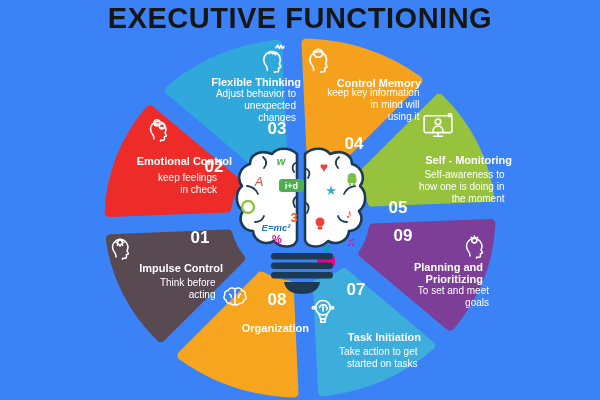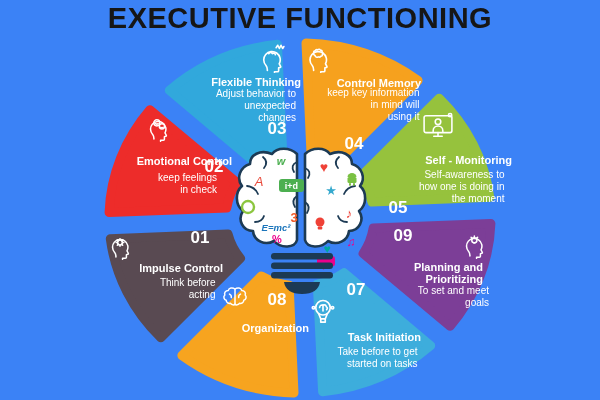--- a/index.html
+++ b/index.html
@@ -178,21 +178,21 @@
       <circle cx="12" cy="8.6" r="5.8"></circle>
       <path d="M9.3 8.4 q.4-2.6 2.7-1.7 q2.3-1.2 2.7 1.2 q1.5.9.2 2.2 M12 6.2 v5"></path>
       <path d="M8.6 13.6 l1.6 3.9 M15.4 13.6 l-1.6 3.9"></path>
       <rect x="10.2" y="17.5" width="3.6" height="2.6"></rect>
       <circle cx="4.4" cy="8.6" r="1"></circle>
         <circle cx="19.6" cy="8.6" r="1"></circle>
     </svg>
     </span>
   <span class="abs seg-num" style="left:356px;top:290px">07</span>
   <div class="abs seg-title" style="left:356px;top:337px;width:130px">Task Initiation</div>
-  <div class="abs seg-desc" style="left:355px;top:358px;width:125px">Take before to get
+  <div class="abs seg-desc" style="left:355px;top:358px;width:125px">Take action to get
 started on tasks</div>
 
   <span class="abs icon" style="left:235px;top:298px">
     <svg width="30" height="26" viewBox="0 0 26 22" fill="none" stroke="#fff" stroke-width="1.3" stroke-linecap="round" stroke-linejoin="round">
       <path d="M13 3.2 C10.8 1.6 7.8 2.2 7.2 4.4 C4.8 4.4 3.4 6.4 4.2 8.4 C2.6 9.8 3.4 12.4 5.4 13
                C5.4 15 7.4 16.2 9.2 15.6 C10.2 17.2 12.2 17.4 13 16.2
                C13.8 17.4 15.8 17.2 16.8 15.6 C18.6 16.2 20.6 15 20.6 13
                C22.6 12.4 23.4 9.8 21.8 8.4 C22.6 6.4 21.2 4.4 18.8 4.4 C18.2 2.2 15.2 1.6 13 3.2 Z"></path>
       <path d="M13 3.2 V16.2 M8.2 7.6 q2 1 1.6 3 M17.8 7.6 q-2 1 -1.6 3"></path>
     </svg>

